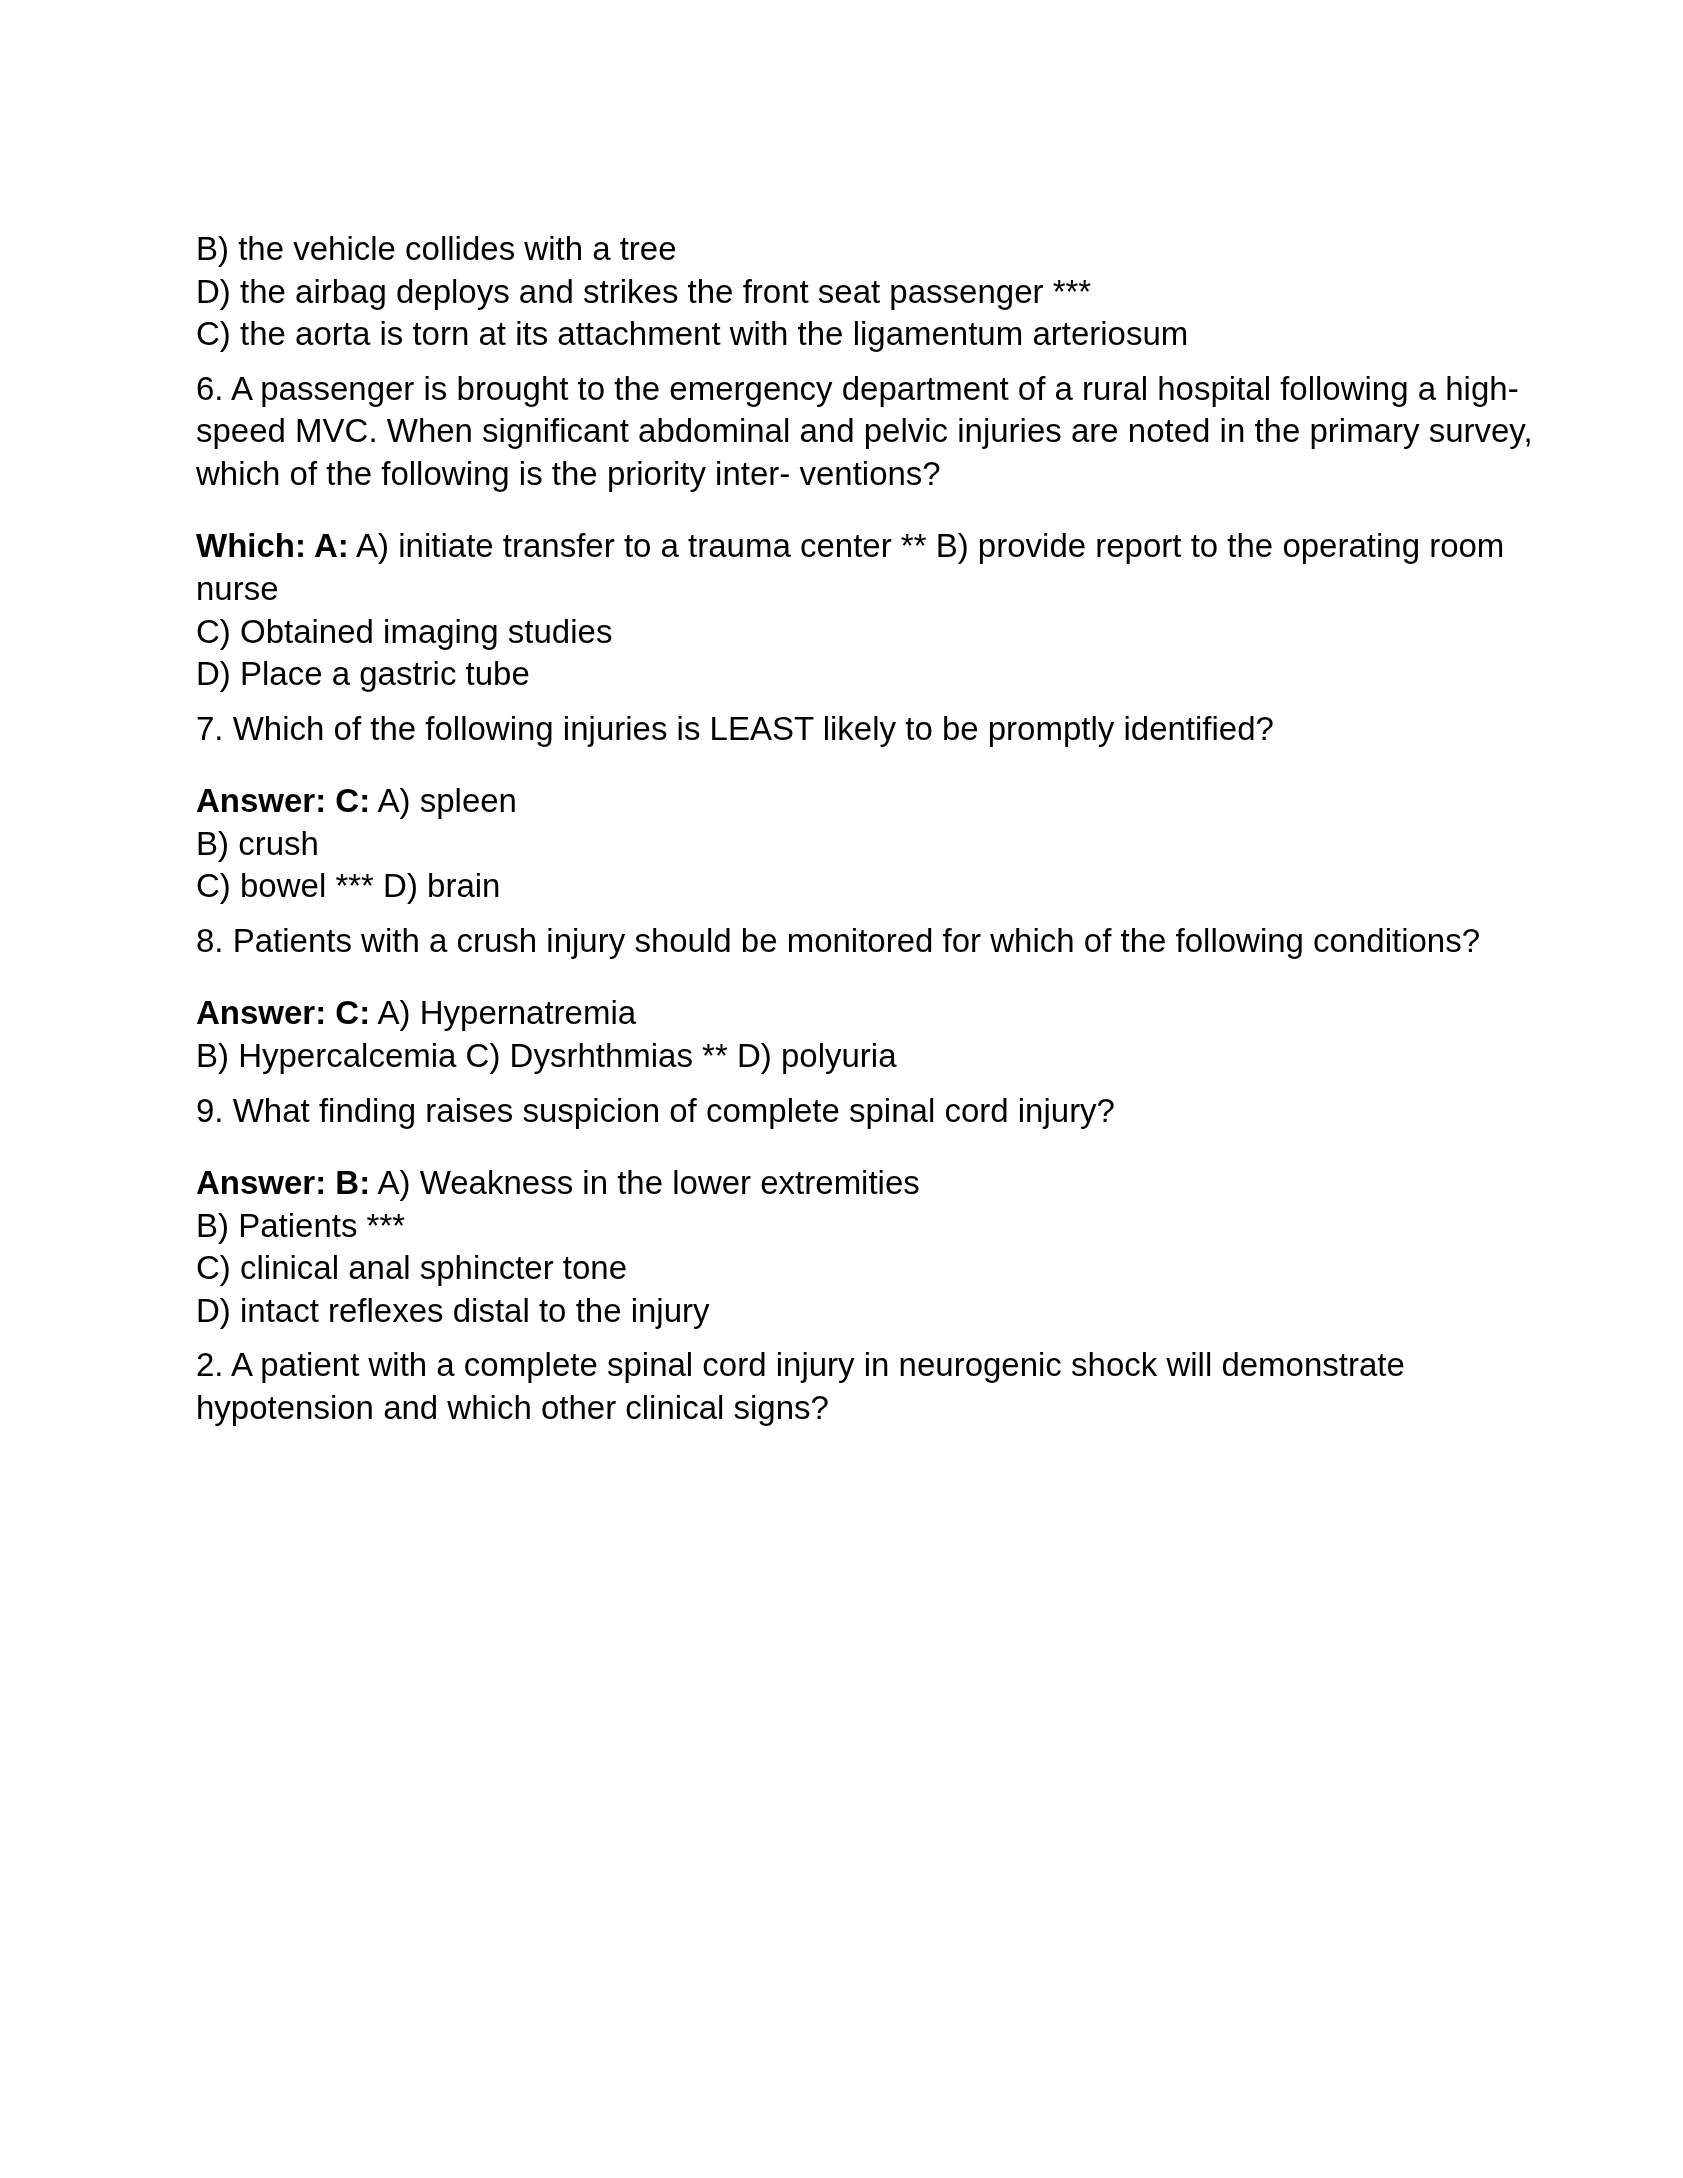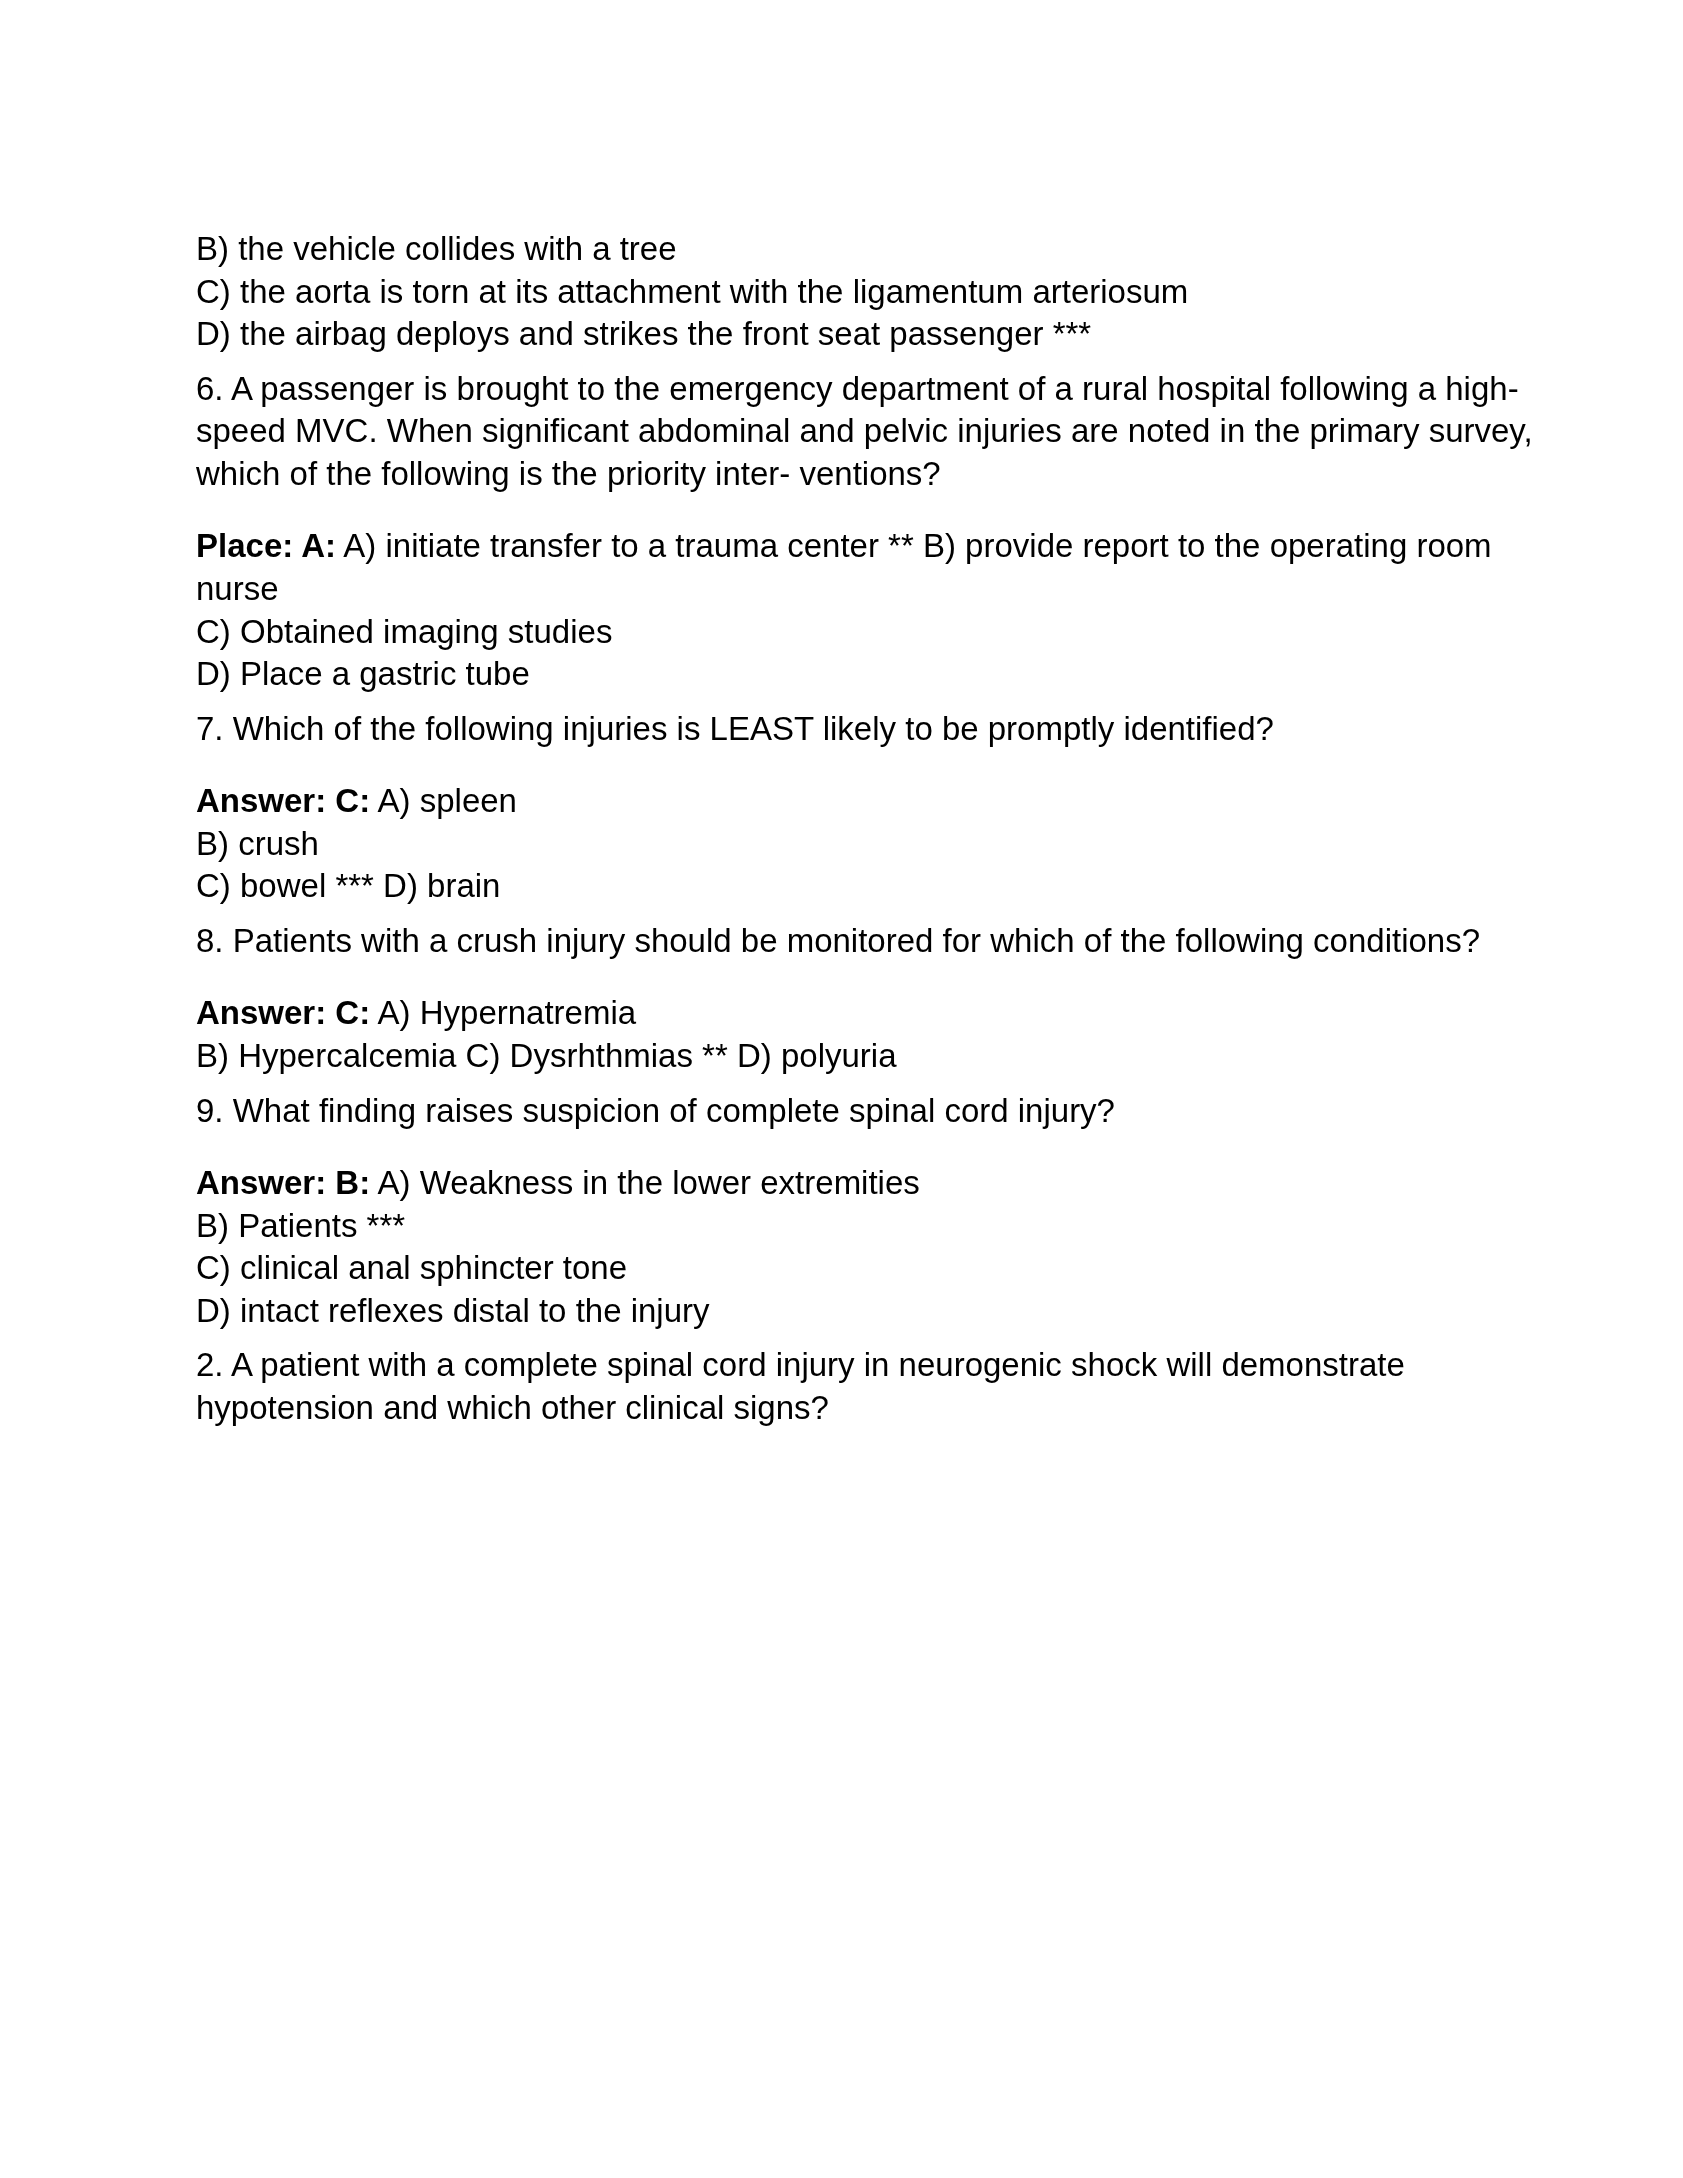--- a/index.html
+++ b/index.html
@@ -47,32 +47,32 @@
   }
 </style>
 </head>
 <body>
 
 <div class="page">
   <div class="doc-body">
 
     <div class="block">
       <div class="line">B) the vehicle collides with a tree</div>
+      <div class="line">D) the airbag deploys and strikes the front seat passenger ***</div>
       <div class="line">C) the aorta is torn at its attachment with the ligamentum arteriosum</div>
-      <div class="line">D) the airbag deploys and strikes the front seat passenger ***</div>
     </div>
 
     <div class="gap-sm"></div>
 
     <p class="para"><span class="qnum">6.</span> <span class="qtext">A passenger is brought to the emergency department of a rural hospital following a high-speed MVC. When significant abdominal and pelvic injuries are noted in the primary survey, which of the following is the priority inter- ventions?</span></p>
 
     <div class="gap-md"></div>
 
     <div class="block">
-      <p class="para"><span class="ans-label">Place: A:</span> <span>A) initiate transfer to a trauma center ** B) provide report to the operating room nurse</span></p>
+      <p class="para"><span class="ans-label">Which: A:</span> <span>A) initiate transfer to a trauma center ** B) provide report to the operating room nurse</span></p>
       <div class="line">C) Obtained imaging studies</div>
       <div class="line">D) Place a gastric tube</div>
     </div>
 
     <div class="gap-sm"></div>
 
     <p class="para"><span class="qnum">7.</span> <span class="qtext">Which of the following injuries is LEAST likely to be promptly identified?</span></p>
 
     <div class="gap-md"></div>
 

